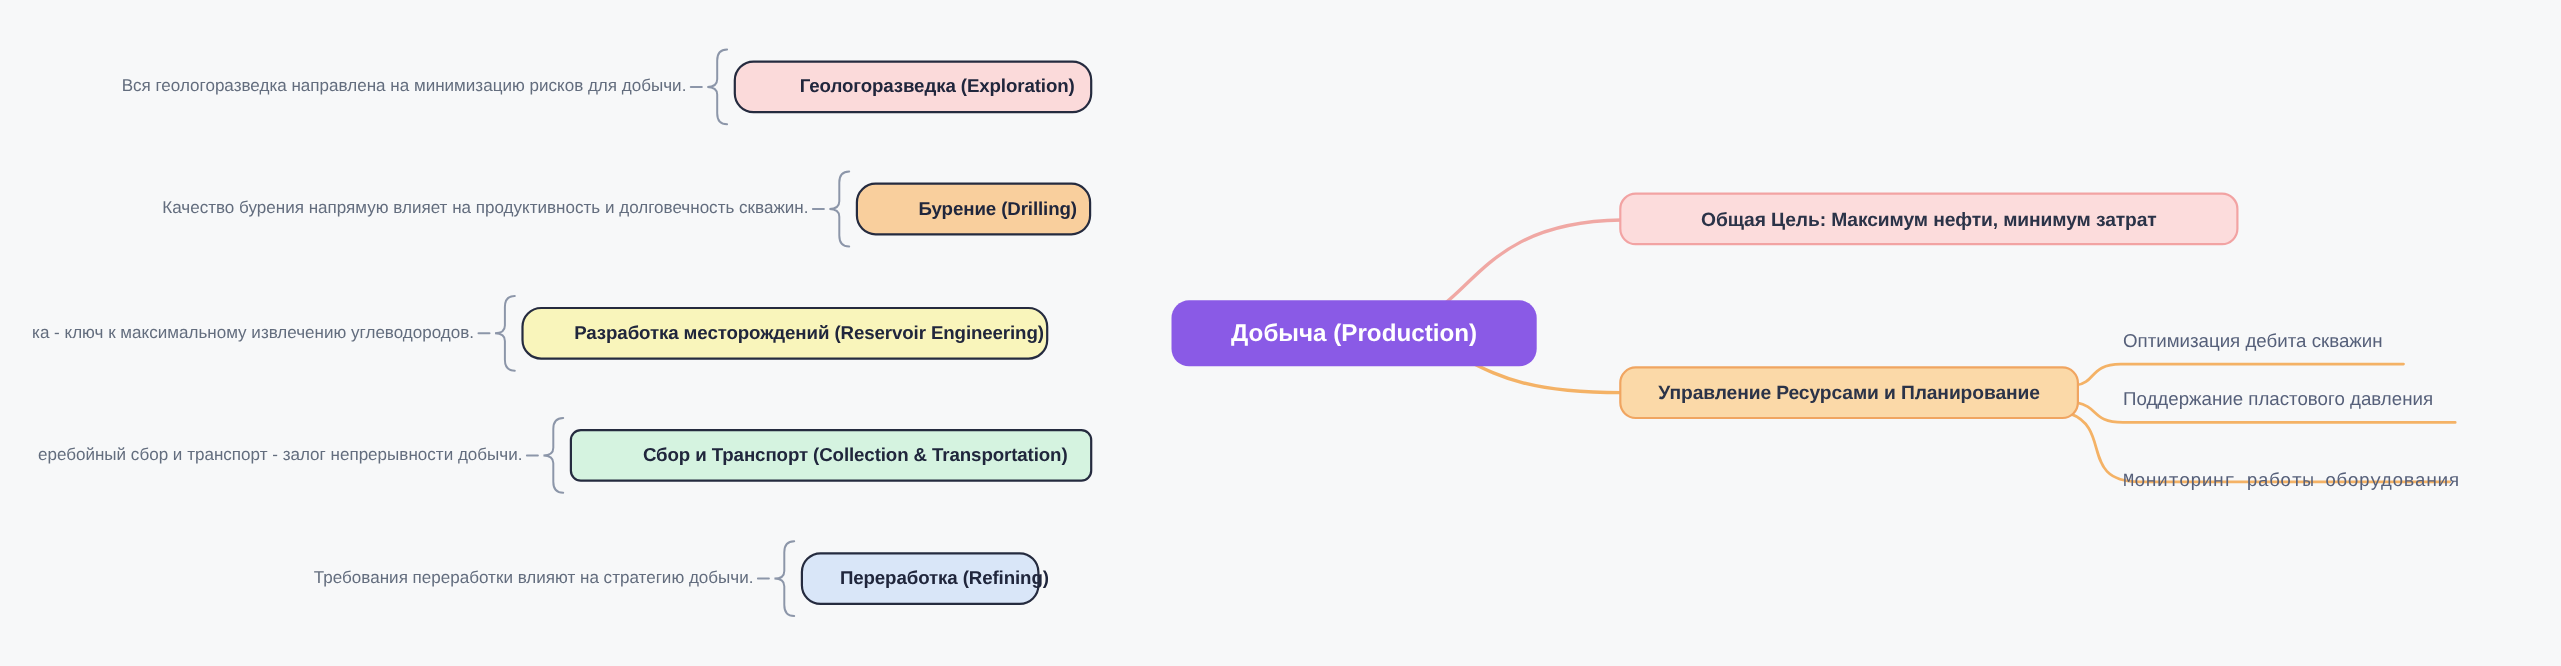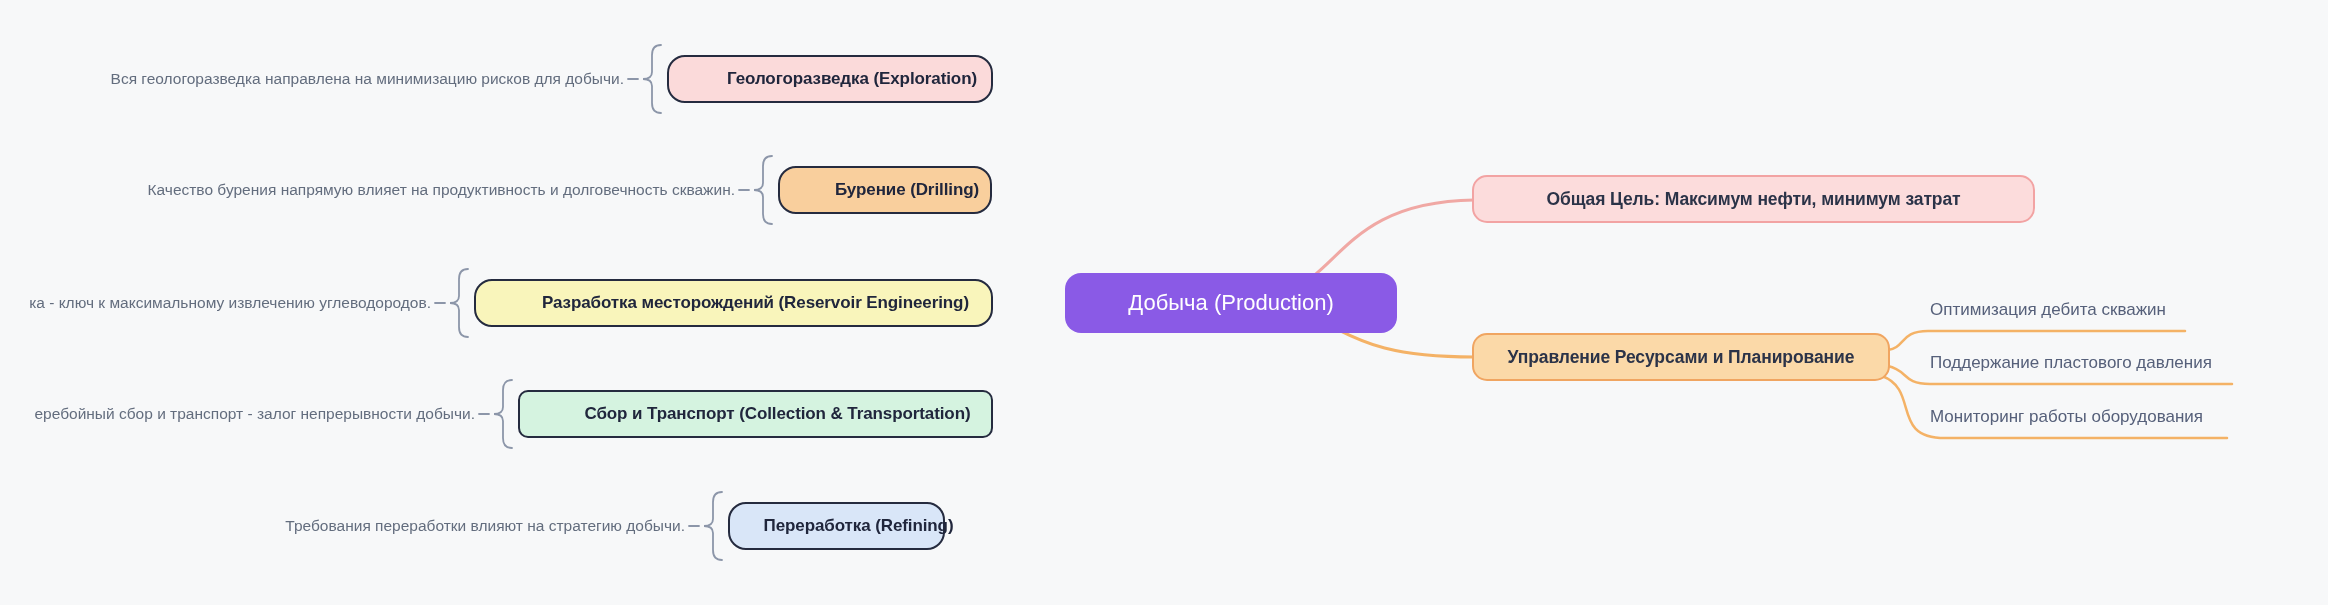--- a/index.html
+++ b/index.html
@@ -18,21 +18,21 @@
     display:flex;align-items:center;justify-content:center;
     border:2.5px solid #252b3f;border-radius:18px;
     font-size:17px;font-weight:600;color:#20263c;white-space:nowrap;
     letter-spacing:-0.1px;
     padding-left:44px;
   }
   .central{
     position:absolute;z-index:3;box-sizing:border-box;
     display:flex;align-items:center;justify-content:center;
     background:#8a5ae6;border-radius:16px;
-    font-size:22px;font-weight:400;color:#ffffff;white-space:nowrap;
+    font-size:22px;font-weight:700;color:#ffffff;white-space:nowrap;
   }
   .branch-node{
     position:absolute;z-index:3;box-sizing:border-box;
     display:flex;align-items:center;justify-content:center;
     border-radius:15px;border:2.5px solid;
     font-size:17.5px;font-weight:600;color:#2b3348;white-space:nowrap;
     letter-spacing:-0.1px;
   }
   .child-label{
     position:absolute;z-index:3;white-space:nowrap;
@@ -66,26 +66,26 @@
   </svg>
 
   <div class="note" style="right:1704px;top:69px;">Вся геологоразведка направлена на минимизацию рисков для добычи.</div>
   <div class="note" style="right:1897px;top:293px;">ка - ключ к максимальному извлечению углеводородов.</div>
   <div class="note" style="right:1593px;top:180px;">Качество бурения напрямую влияет на продуктивность и долговечность скважин.</div>
   <div class="note" style="right:1853px;top:404px;">еребойный сбор и транспорт - залог непрерывности добычи.</div>
   <div class="note" style="right:1643px;top:516px;">Требования переработки влияют на стратегию добычи.</div>
 
   <div class="topic" style="left:667px;top:55px;width:326px;height:48px;background:#fbdada;">Геологоразведка (Exploration)</div>
   <div class="topic" style="left:778px;top:166px;width:214px;height:48px;background:#f9cf9d;">Бурение (Drilling)</div>
-  <div class="topic" style="left:474px;top:279px;width:519px;height:48px;background:#f9f5bb;">Разработка месторождений (Reservoir Engineering)</div>
+  <div class="topic" style="left:474px;top:279px;width:479px;height:48px;background:#f9f5bb;">Разработка месторождений (Reservoir Engineering)</div>
   <div class="topic" style="left:518px;top:390px;width:475px;height:48px;background:#d5f3e0;border-radius:10px;">Сбор и Транспорт (Collection &amp; Transportation)</div>
   <div class="topic" style="left:728px;top:502px;width:217px;height:48px;background:#d9e6f8;">Переработка (Refining)</div>
 
   <div class="central" style="left:1065px;top:273px;width:332px;height:60px;">Добыча (Production)</div>
 
   <div class="branch-node" style="left:1472px;top:175px;width:563px;height:48px;background:#fcdcdc;border-color:#f2a3a3;">Общая Цель: Максимум нефти, минимум затрат</div>
   <div class="branch-node" style="left:1472px;top:333px;width:418px;height:48px;background:#fbd9a8;border-color:#f0a561;">Управление Ресурсами и Планирование</div>
 
   <div class="child-label" style="left:1930px;top:298px;">Оптимизация дебита скважин</div>
   <div class="child-label" style="left:1930px;top:351px;">Поддержание пластового давления</div>
-  <div class="child-label" style="left:1930px;top:405px;">Мониторинг работы оборудования</div>
+  <div class="child-label" style="left:1930px;top:427px;font-family:Liberation Mono, monospace;">Мониторинг работы оборудования</div>
 
 </div>
 
 </body></html>

